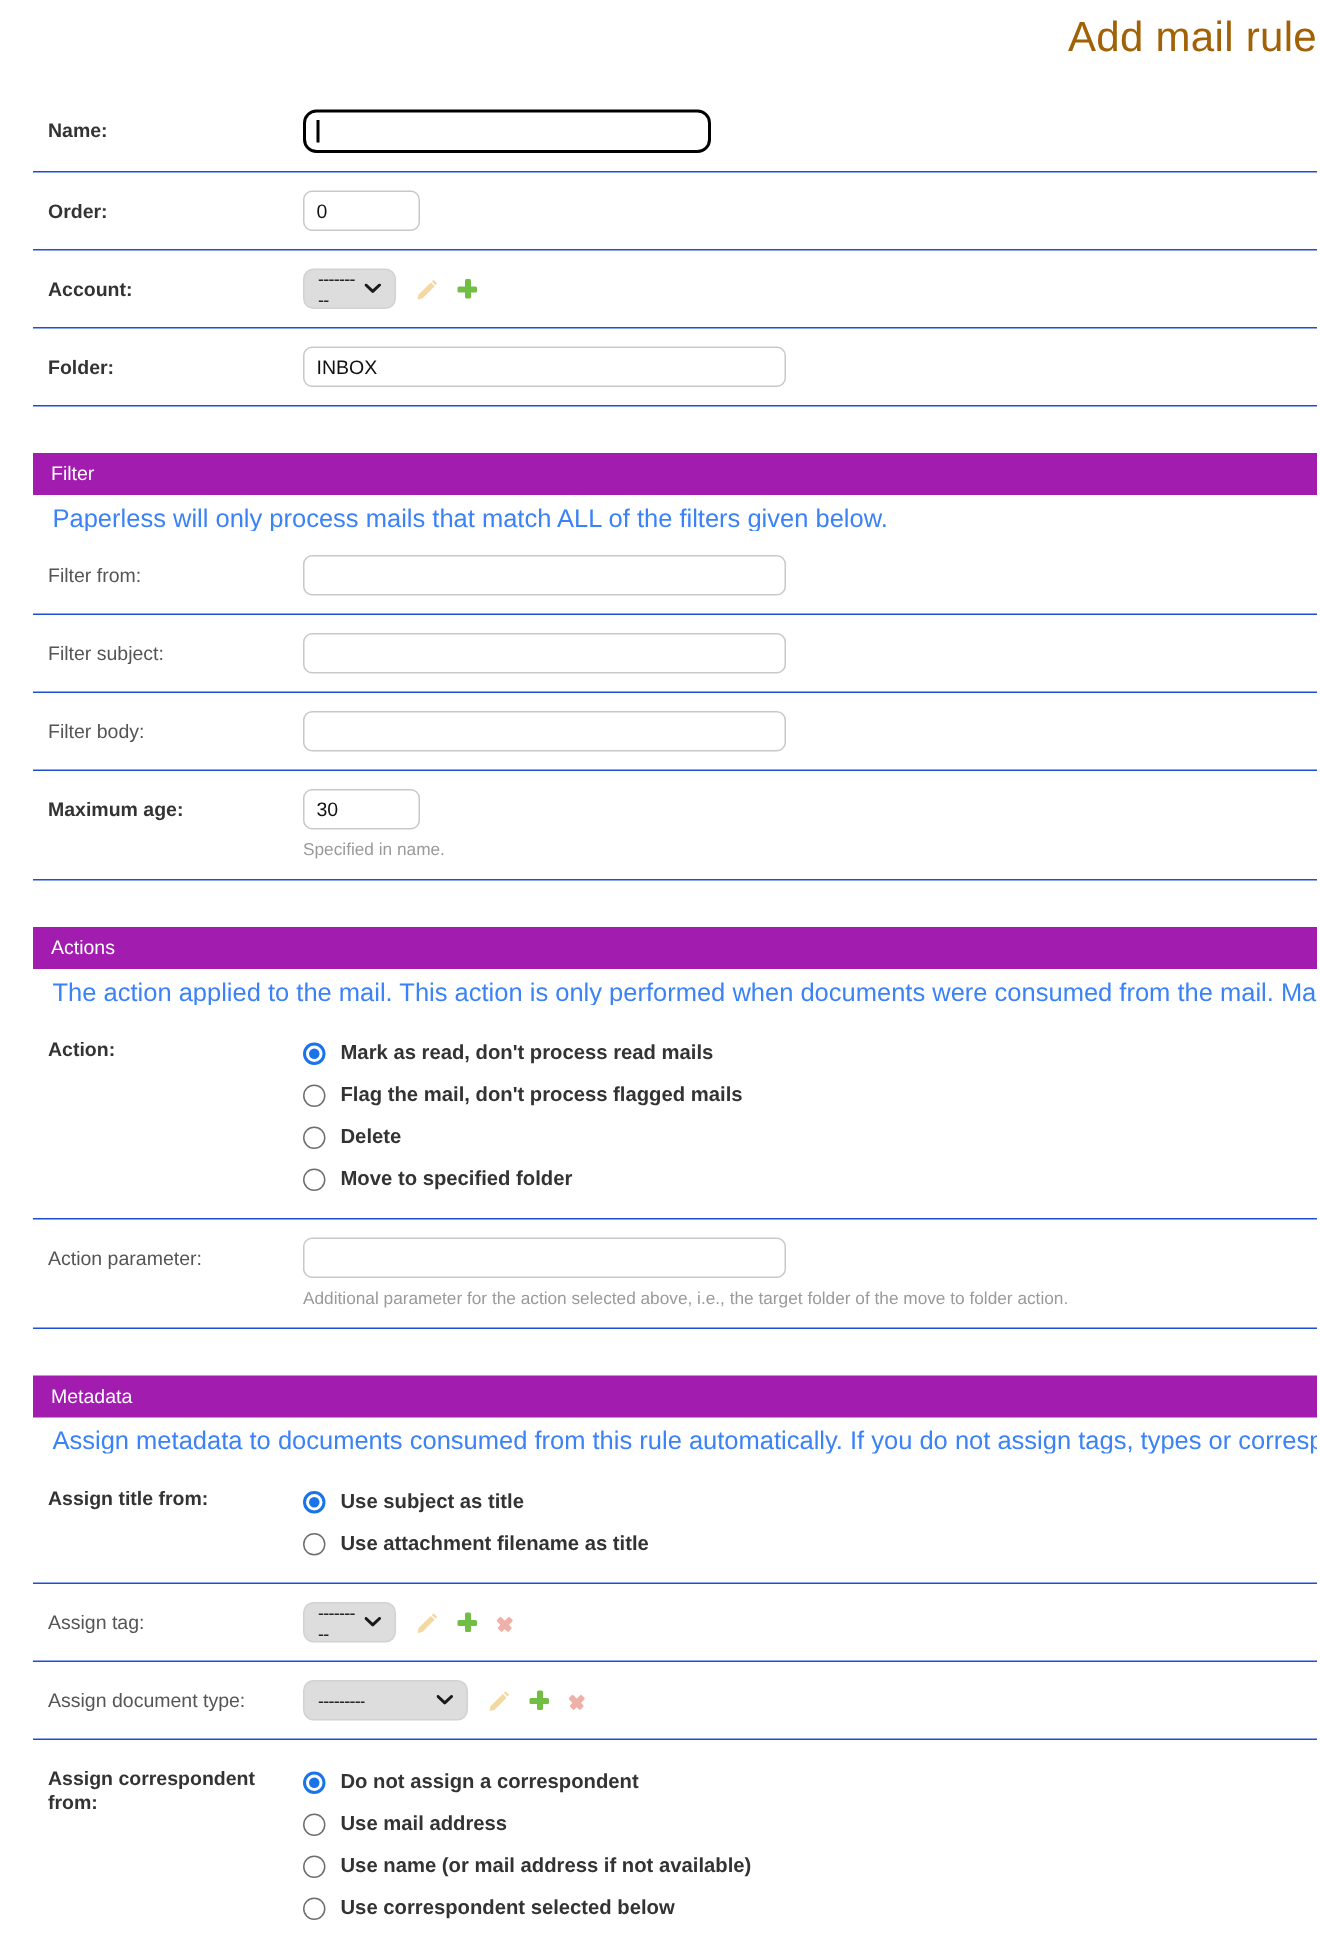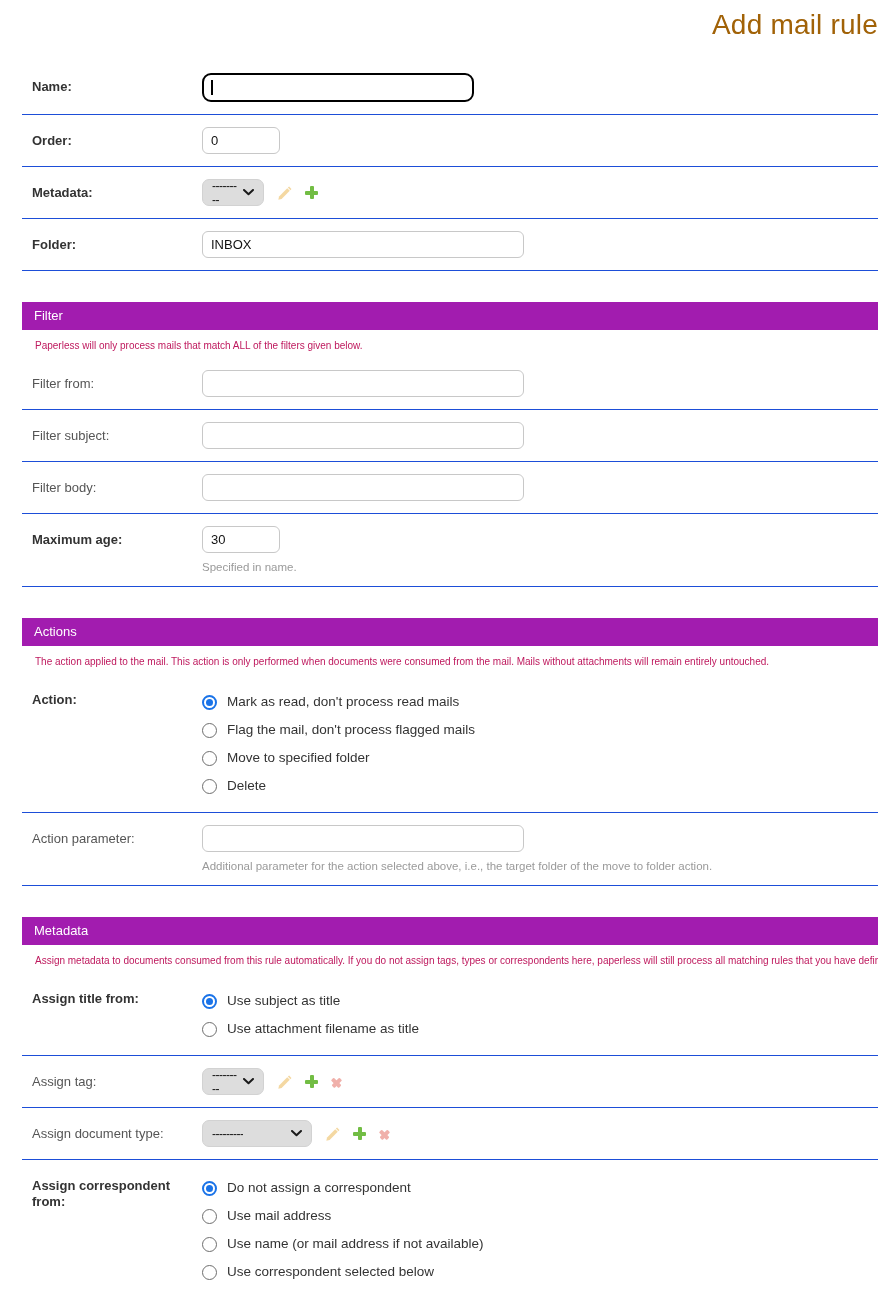--- a/index.html
+++ b/index.html
@@ -16,21 +16,21 @@
   }
 
   .module { margin-top: 20px; }
   .module + .module { margin-top: 31px; }
 
   .section-header {
     background: #a21caf; color: #fff; font-size: 13px; font-weight: 400;
     margin: 0; padding: 7px 12px; line-height: 14px;
   }
   .description {
-    margin: 8px 0 4px 0; padding-left: 13px; font-size: 10px; color: #be185d;
+    margin: 8px 0 4px 0; padding-left: 13px; font-size: 17px; color: #3b82f6;
     white-space: nowrap; overflow: hidden; line-height: 16px;
   }
 
   .form-row {
     display: flex; align-items: flex-start;
     padding: 12px 0 12px 10px; border-bottom: 1px solid #1d4ed8;
   }
   .flabel {
     flex: 0 0 160px; margin-right: 10px; padding-top: 6px;
     font-size: 13px; font-weight: 400; color: #555; line-height: 16px;
@@ -79,21 +79,21 @@
     height: 100%; width: 4px; background: #72bd44; border-radius: 1px;
   }
   .icon-btn.cross::before, .icon-btn.cross::after { background: #f0b0aa; }
 
   .help {
     font-size: 11.5px; color: #9a9a9a; margin-top: 7px; line-height: 14px;
     white-space: nowrap; overflow: hidden;
   }
 
   .radio-group { padding-top: 2px; }
-  .radio-line { display: flex; align-items: center; height: 28px; }
+  .radio-line { display: flex; align-items: center; height: 28px; font-weight: bold; }
   .radio {
     flex: 0 0 auto; width: 15px; height: 15px; border-radius: 50%;
     border: 1.6px solid #6e6e6e; margin-right: 10px; position: relative;
     background: #fff;
   }
   .radio.checked { border: 2px solid #1a73e8; }
   .radio.checked::after {
     content: ""; position: absolute; left: 50%; top: 50%;
     width: 7px; height: 7px; margin: -3.5px 0 0 -3.5px;
     border-radius: 50%; background: #1a73e8;
@@ -120,21 +120,21 @@
     </div>
 
     <div class="form-row">
       <div class="flabel required">Order:</div>
       <div class="fval">
         <input type="text" class="txt narrow" value="0" style="">
       </div>
     </div>
 
     <div class="form-row">
-      <div class="flabel required">Metadata:</div>
+      <div class="flabel required">Account:</div>
       <div class="fval select-line">
         <div class="fake-select sel-sm">
           <span class="sel-text">---------</span>
           <svg class="chev" width="11" height="7" viewBox="0 0 11 7">
               <path d="M1 1 L5.5 5.3 L10 1" fill="none" stroke="#1a1a1a" stroke-width="2" stroke-linecap="round" stroke-linejoin="round"></path>
             </svg>
         </div>
         <span class="icon-btn pencil">
           <svg width="15" height="15" viewBox="0 0 16 16">
               <path d="M2.2 11.1 L10.9 2.4 L13.6 5.1 L4.9 13.8 L1.4 14.6 Z" fill="#f4d8a2"></path>
@@ -197,25 +197,25 @@
         <div class="radio-line">
           <span class="radio checked"></span>
           <span class="radio-label">Mark as read, don't process read mails</span>
         </div>
         <div class="radio-line">
           <span class="radio"></span>
           <span class="radio-label">Flag the mail, don't process flagged mails</span>
         </div>
         <div class="radio-line">
           <span class="radio"></span>
+          <span class="radio-label">Delete</span>
+        </div>
+        <div class="radio-line">
+          <span class="radio"></span>
           <span class="radio-label">Move to specified folder</span>
-        </div>
-        <div class="radio-line">
-          <span class="radio"></span>
-          <span class="radio-label">Delete</span>
         </div>
       </div>
     </div>
 
     <div class="form-row">
       <div class="flabel">Action parameter:</div>
       <div class="fval">
         <input type="text" class="txt wide" value="" style="">
         <div class="help">Additional parameter for the action selected above, i.e., the target folder of the move to folder action.</div>
       </div>

